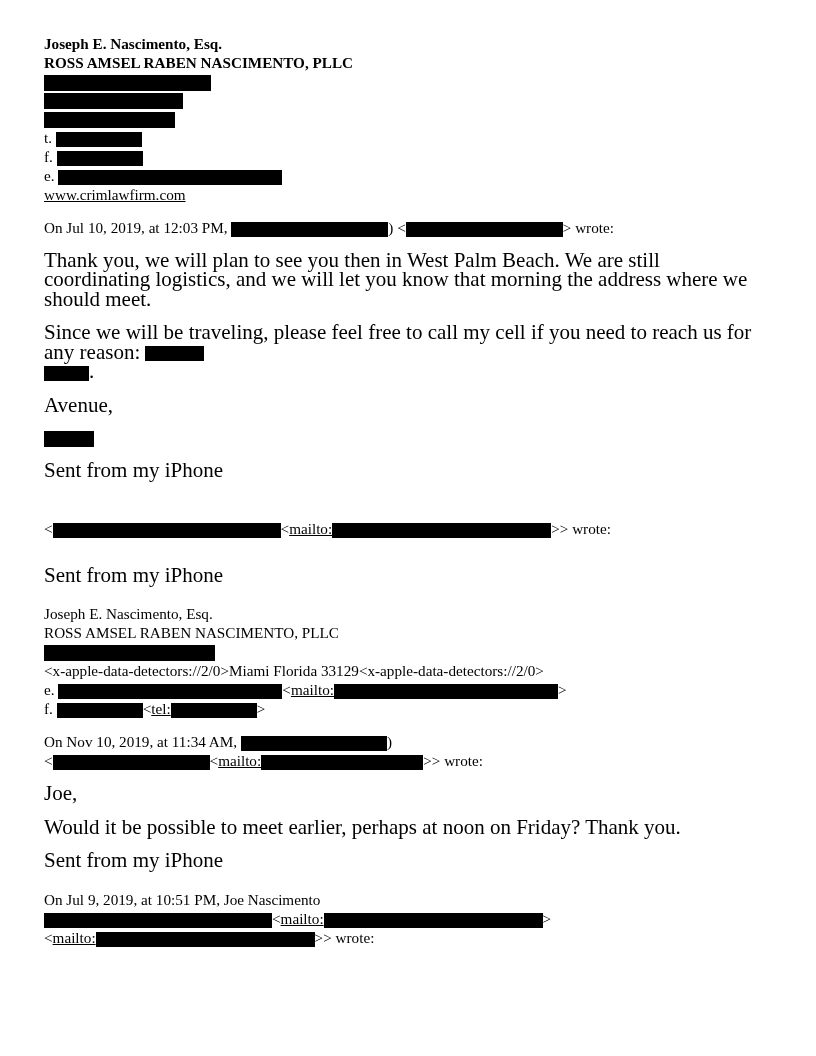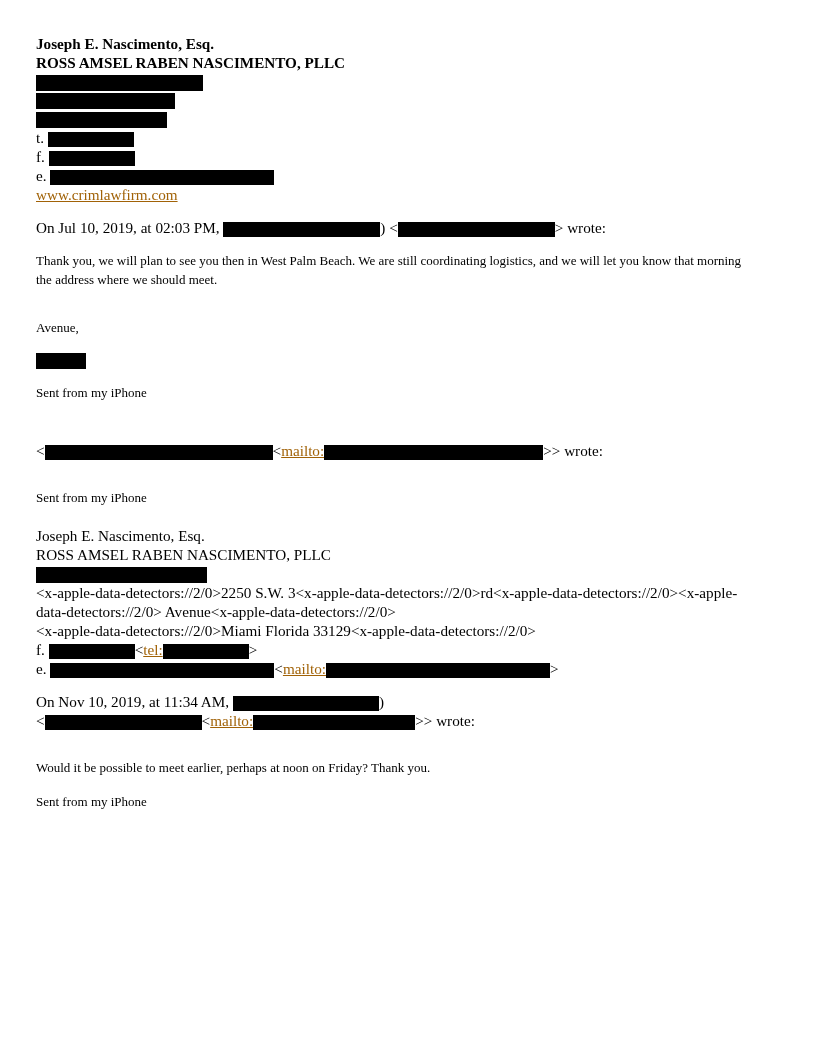--- a/index.html
+++ b/index.html
@@ -11,44 +11,44 @@
     position: relative;
     width: 816px;
     height: 1056px;
     background: #ffffff;
     font-family: "Liberation Serif", serif;
     color: #000000;
     overflow: hidden;
   }
   .content {
     position: absolute;
-    left: 36px;
+    left: 44px;
     top: 34px;
     width: 712px;
   }
   .line {
     font-size: 15.2px;
     line-height: 19px;
     white-space: nowrap;
   }
   .para {
-    font-size: 13px;
+    font-size: 21px;
     line-height: 19.5px;
     font-family: Liberation Serif, serif;
   }
   .bold { font-weight: bold; }
   .redact {
     display: inline-block;
     background: #000000;
     vertical-align: middle;
     height: 15px;
   }
   .blk-row { line-height: 17px; }
   a.link {
-    color: #a16207;
+    color: #000000;
   }
   .gap-m { height: 14px; }
   .gap-l { height: 19px; }
   .wrapline {
     font-size: 15.2px;
     line-height: 19px;
   }
   .hdrblock { font-size: 15.2px; line-height: 17.5px; }
 </style>
 </head>
@@ -65,32 +65,36 @@
       <div class="blk-row"><span class="redact" style="width:131px;height:16px;"></span></div>
       <div class="line"><span>t.</span> <span class="redact" style="width:86px;"></span></div>
       <div class="line"><span>f.</span> <span class="redact" style="width:86px;"></span></div>
       <div class="line"><span>e.</span> <span class="redact" style="width:224px;"></span></div>
       <div class="line"><a class="link" href="#">www.crimlawfirm.com</a></div>
     </div>
 
     <div class="gap-m"></div>
 
     <div class="line">
-      <span>On Jul 10, 2019, at 02:03 PM,</span>
+      <span>On Jul 10, 2019, at 12:03 PM,</span>
       <span class="redact" style="width:157px;"></span><span>)</span>
       <span>&lt;</span><span class="redact" style="width:157px;"></span><span>&gt;</span>
       <span>wrote:</span>
     </div>
 
     <div class="gap-m"></div>
 
     <div class="para">Thank you, we will plan to see you then in West Palm Beach. We are still coordinating logistics, and we will let you know that morning the address where we should meet.</div>
 
     <div class="gap-m"></div>
 
+    <div class="para">
+      <span>Since we will be traveling, please feel free to call my cell if you need to reach us for any reason:</span> <span class="redact" style="width:59px;"></span><br>
+      <span class="redact" style="width:45px;"></span><span>.</span>
+    </div>
 
     <div class="gap-m"></div>
 
     <div class="para">Avenue,</div>
 
     <div class="gap-m"></div>
 
     <div class="blk-row"><span class="redact" style="width:50px;height:16px;"></span></div>
 
     <div class="gap-m"></div>
@@ -111,46 +115,52 @@
     <div class="gap-m"></div>
 
     <div class="para">Sent from my iPhone</div>
 
     <div class="gap-l"></div>
 
     <div class="hdrblock">
       <div class="line">Joseph E. Nascimento, Esq.</div>
       <div class="line">ROSS AMSEL RABEN NASCIMENTO, PLLC</div>
       <div class="blk-row"><span class="redact" style="width:171px;height:16px;"></span></div>
-      <div class="wrapline">&lt;x-apple-data-detectors://2/0&gt;2250 S.W. 3&lt;x-apple-data-detectors://2/0&gt;rd&lt;x-apple-data-detectors://2/0&gt;&lt;x-apple-data-detectors://2/0&gt; Avenue&lt;x-apple-data-detectors://2/0&gt;</div>
       <div class="wrapline">&lt;x-apple-data-detectors://2/0&gt;Miami Florida 33129&lt;x-apple-data-detectors://2/0&gt;</div>
       <div class="line">
-        <span>f.</span> <span class="redact" style="width:86px;"></span><span>&lt;</span><a class="link" href="#">tel:</a><span class="redact" style="width:86px;"></span><span>&gt;</span>
+        <span>e.</span> <span class="redact" style="width:224px;"></span><span>&lt;</span><a class="link" href="#">mailto:</a><span class="redact" style="width:224px;"></span><span>&gt;</span>
       </div>
       <div class="line">
-        <span>e.</span> <span class="redact" style="width:224px;"></span><span>&lt;</span><a class="link" href="#">mailto:</a><span class="redact" style="width:224px;"></span><span>&gt;</span>
+        <span>f.</span> <span class="redact" style="width:86px;"></span><span>&lt;</span><a class="link" href="#">tel:</a><span class="redact" style="width:86px;"></span><span>&gt;</span>
       </div>
     </div>
 
     <div class="gap-m"></div>
 
     <div class="wrapline">
       <span>On Nov 10, 2019, at 11:34 AM,</span> <span class="redact" style="width:146px;"></span><span>)</span><br>
       <span>&lt;</span><span class="redact" style="width:157px;"></span><span>&lt;</span><a class="link" href="#">mailto:</a><span class="redact" style="width:162px;"></span><span>&gt;&gt;</span>
       <span>wrote:</span>
     </div>
 
     <div class="gap-m"></div>
 
+    <div class="para">Joe,</div>
 
     <div class="gap-m"></div>
 
     <div class="para">Would it be possible to meet earlier, perhaps at noon on Friday? Thank you.</div>
 
     <div class="gap-m"></div>
 
     <div class="para">Sent from my iPhone</div>
 
     <div class="gap-l"></div>
 
+    <div class="wrapline">
+      <span>On Jul 9, 2019, at 10:51 PM, Joe Nascimento</span><br>
+      <span class="redact" style="width:228px;"></span><span>&lt;</span><a class="link" href="#">mailto:</a><span class="redact" style="width:219px;"></span><span>&gt;</span><br>
+      <span>&lt;</span><a class="link" href="#">mailto:</a><span class="redact" style="width:219px;"></span><span>&gt;&gt;</span>
+      <span>wrote:</span>
+    </div>
 
   </div>
 </div>
 
 </body></html>

